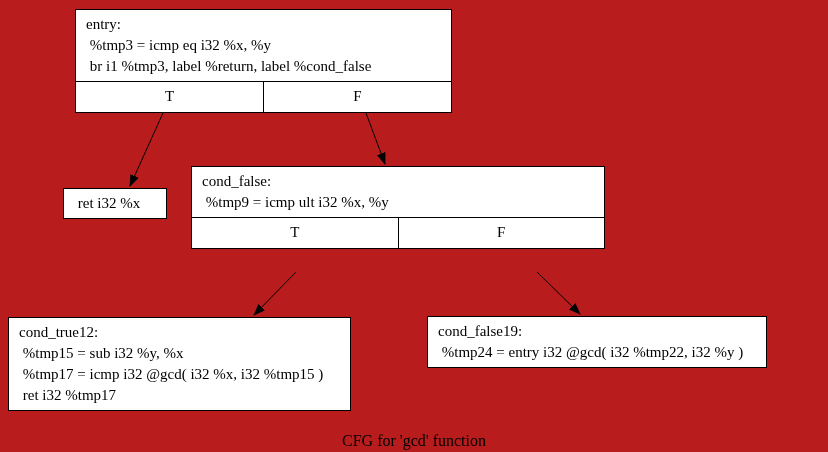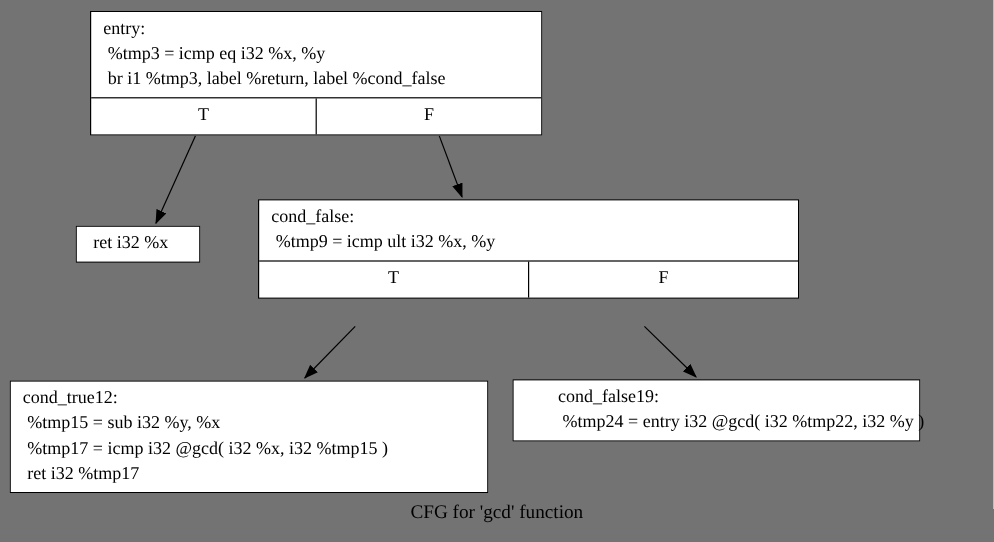--- a/index.html
+++ b/index.html
@@ -1,35 +1,35 @@
 <!DOCTYPE html>
 <html><head>
 <meta charset="utf-8">
 <style>
   * { margin:0; padding:0; box-sizing:border-box; }
   html, body { background:#ffffff; }
   #canvas {
-    position:relative; width:828px; height:452px; background:#737373;
+    position:relative; width:828px; height:452px; background:#b91c1c;
     font-family:"Liberation Serif","DejaVu Serif",serif; color:#000;
     overflow:hidden;
   }
   .node { position:absolute; border:1px solid #000; background:#fff; }
   .body { padding:4px 8px 4px 10px; }
   .ln { font-size:15px; line-height:21px; white-space:pre; }
   .ports { display:flex; border-top:1px solid #000; }
   .port { flex:1; text-align:center; font-size:15px; height:30px; line-height:29px; }
   .port.t { border-right:1px solid #000; }
   #edgelayer { position:absolute; left:0; top:0; width:828px; height:452px; pointer-events:none; }
-  .caption { position:absolute; left:0; top:419px; width:828px; text-align:center; font-size:16px; }
+  .caption { position:absolute; left:0; top:432px; width:828px; text-align:center; font-size:16px; }
 
   #node-entry       { left:75px;  top:9px;   width:377px; }
   #node-return      { left:63px;  top:188px; width:104px; }
-  #node-cond-false  { left:191px; top:166px; width:451px;margin-left:24px; }
-  #node-cond-true12 { left:8px;   top:317px; width:399px; }
-  #node-cond-false19{ left:427px; top:316px; width:340px;padding-left:27px; }
+  #node-cond-false  { left:191px; top:166px; width:414px; }
+  #node-cond-true12 { left:8px;   top:317px; width:343px; }
+  #node-cond-false19{ left:427px; top:316px; width:340px; }
 </style>
 </head>
 <body>
 
 <div id="canvas">
 
   <svg id="edgelayer" width="828" height="452" viewBox="0 0 828 452" xmlns="http://www.w3.org/2000/svg">
     <defs>
       <marker id="arrow" markerWidth="12" markerHeight="9" refX="11" refY="4.5" orient="auto" markerUnits="userSpaceOnUse">
         <path d="M0,0 L12,4.5 L0,9 z" fill="#000"></path>

